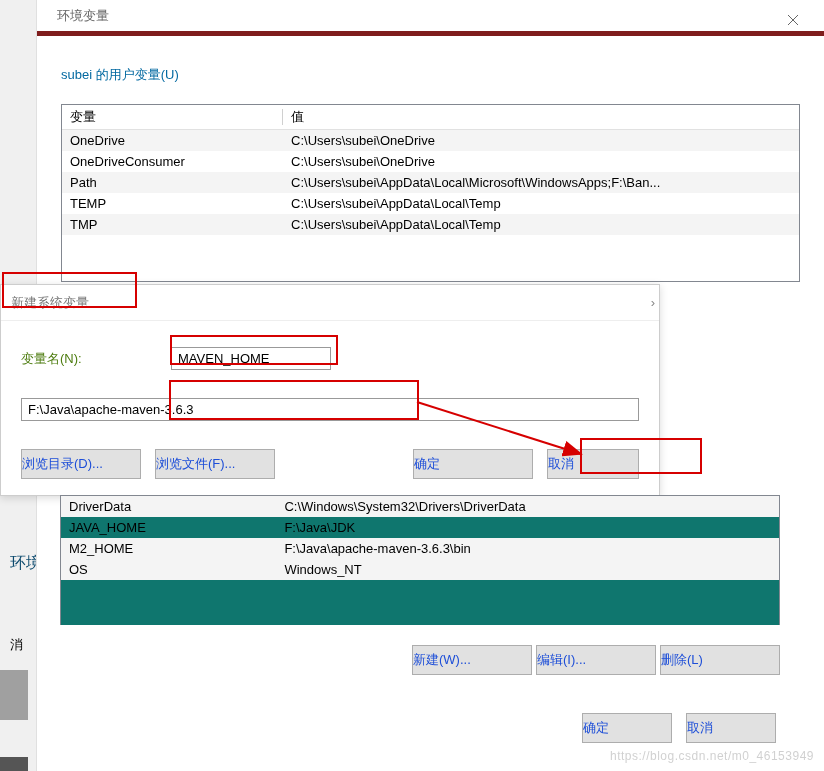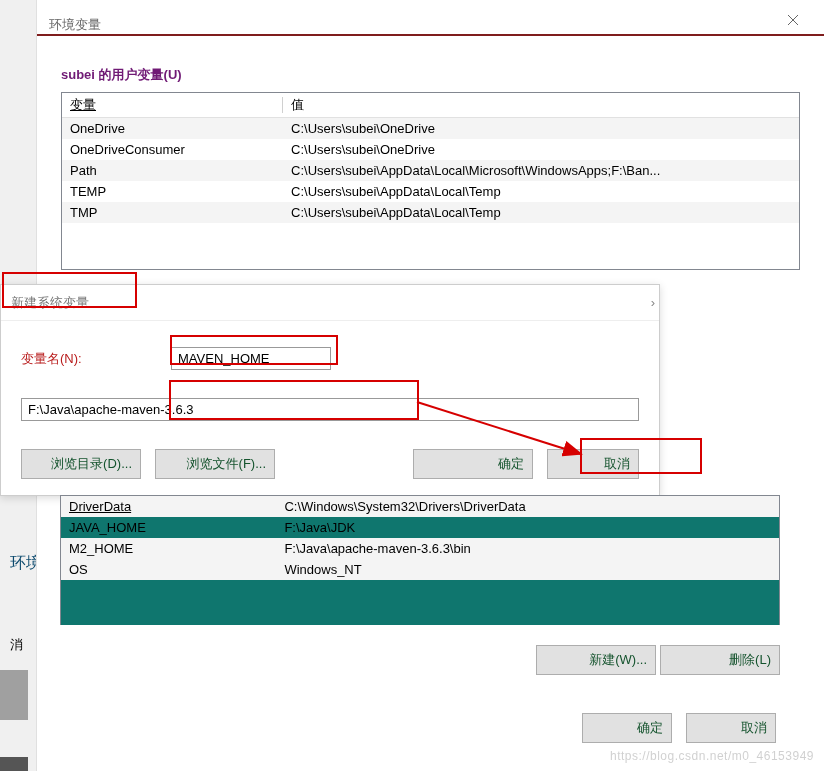--- a/index.html
+++ b/index.html
@@ -6,54 +6,54 @@
     body { margin: 0; width: 824px; height: 771px; background: #f0f0f0; position: relative; overflow: hidden; font-size: 13px; color: #000; }
     
     
     .left-frag-label { position: absolute; left: 10px; top: 553px; font-size: 16px; color: #0c4a6e; }
     .left-frag-msg { position: absolute; left: 10px; top: 636px; font-size: 13px; color: #000; }
     .left-frag-thumb { position: absolute; left: 0; top: 670px; width: 28px; height: 50px; background: #a0a0a0; }
     .left-frag-thumb2 { position: absolute; left: 0; top: 757px; width: 28px; height: 14px; background: #555; }
     
     
     .env-window { position: absolute; left: 36px; top: 0; width: 788px; height: 771px; background: #fff; border-left: 1px solid #e0e0e0; }
-    .env-titlebar { height: 36px; display: flex; align-items: flex-end; padding: 0 12px; border-bottom: 2px solid #7f1d1d; position: relative; }
+    .env-titlebar { height: 36px; display: flex; align-items: center; padding: 0 20px; border-bottom: 5px solid #7f1d1d; position: relative; }
     .env-title { color: #666; font-size: 13px; }
     .env-close { position: absolute; right: 8px; top: 8px; width: 46px; height: 24px; display: flex; align-items: center; justify-content: center; color: #666; }
     .env-close svg { width: 12px; height: 12px; }
     
     .env-body { padding: 20px 24px; }
-    .section-label { margin: 10px 0 8px 0; color: #701a75; font-weight: bold; }
+    .section-label { margin: 10px 0 20px 0; color: #0369a1; }
     
     .var-table-wrap { border: 1px solid #828790; background: #fff; height: 178px; overflow: hidden; }
     .var-table { width: 100%; border-collapse: collapse; table-layout: fixed; }
     .var-table th { text-align: left; font-weight: normal; padding: 3px 8px; border-bottom: 1px solid #e1e1e1; background: #fff; position: relative; }
     .var-table th::after { content: ""; position: absolute; right: 0; top: 15%; height: 70%; width: 1px; background: #d0d0d0; }
     .var-table th:last-child::after { display: none; }
     .var-table td { padding: 3px 8px; white-space: nowrap; overflow: hidden; text-overflow: ellipsis; }
     .var-table tr.even td { background: #f4f4f4; }
-    .col-var { width: 30%; text-decoration: underline; }
+    .col-var { width: 30%; }
     .col-val { width: 70%; }
     
     
     .subdialog { position: absolute; left: 0; top: 284px; width: 660px; background: #fff; border: 1px solid #cdcdcd; box-shadow: 0 2px 8px rgba(0,0,0,0.15); }
     .sub-titlebar { height: 36px; display: flex; align-items: center; padding: 0 10px; border-bottom: 1px solid #eee; position: relative; }
     .sub-title { color: #777; font-size: 13px; }
     .sub-close-arrow { position: absolute; right: 4px; top: 10px; color: #888; }
     .sub-body { padding: 26px 20px 16px 20px; position: relative; }
     
     .form-row { display: flex; align-items: center; margin-bottom: 28px; position: relative; }
-    .form-label { width: 150px; color: #b91c1c; }
+    .form-label { width: 150px; color: #4d7c0f; }
     .form-input-wrap { flex: 1; }
     .form-input { border: 1px solid #999; padding: 3px 6px; font-size: 13px; background: #fff; position: relative; }
     .name-input { width: 160px; }
     .value-input-wrap { width: 240px; }
     
     .button-row { display: flex; align-items: center; gap: 14px; margin-top: 22px; position: relative; }
-    .btn { background: #e1e1e1; border: 1px solid #adadad; padding: 5px 8px; width: 120px; text-align: right; cursor: pointer; font-size: 13px; color: #14532d; }
+    .btn { background: #e1e1e1; border: 1px solid #adadad; padding: 5px 0; width: 120px; text-align: left; cursor: pointer; font-size: 13px; color: #1d4ed8; }
     .btn-row-spacer { flex: 1; }
     
     
     .red-box { position: absolute; border: 2px solid #d60000; pointer-events: none; }
     .red-title { left: 2px; top: 272px; width: 135px; height: 36px; }
     .red-name { left: 170px; top: 335px; width: 168px; height: 30px; }
     .red-value { left: 169px; top: 380px; width: 250px; height: 40px; }
     .red-ok { left: 580px; top: 438px; width: 122px; height: 36px; }
     
     
@@ -169,20 +169,21 @@
           </tr>
         <tr class="even">
             <td>OS</td>
             <td>Windows_NT</td>
           </tr>
       </tbody>
     </table>
   </div>
   <div class="bottom-button-row">
     <div class="btn">新建(W)...</div>
+    <div class="btn">编辑(I)...</div>
     <div class="btn">删除(L)</div>
   </div>
   <div class="final-button-row">
     <div class="btn">确定</div>
     <div class="btn">取消</div>
   </div>
 </div>
 
 <div class="red-box red-title"></div>
 <div class="red-box red-name"></div>

